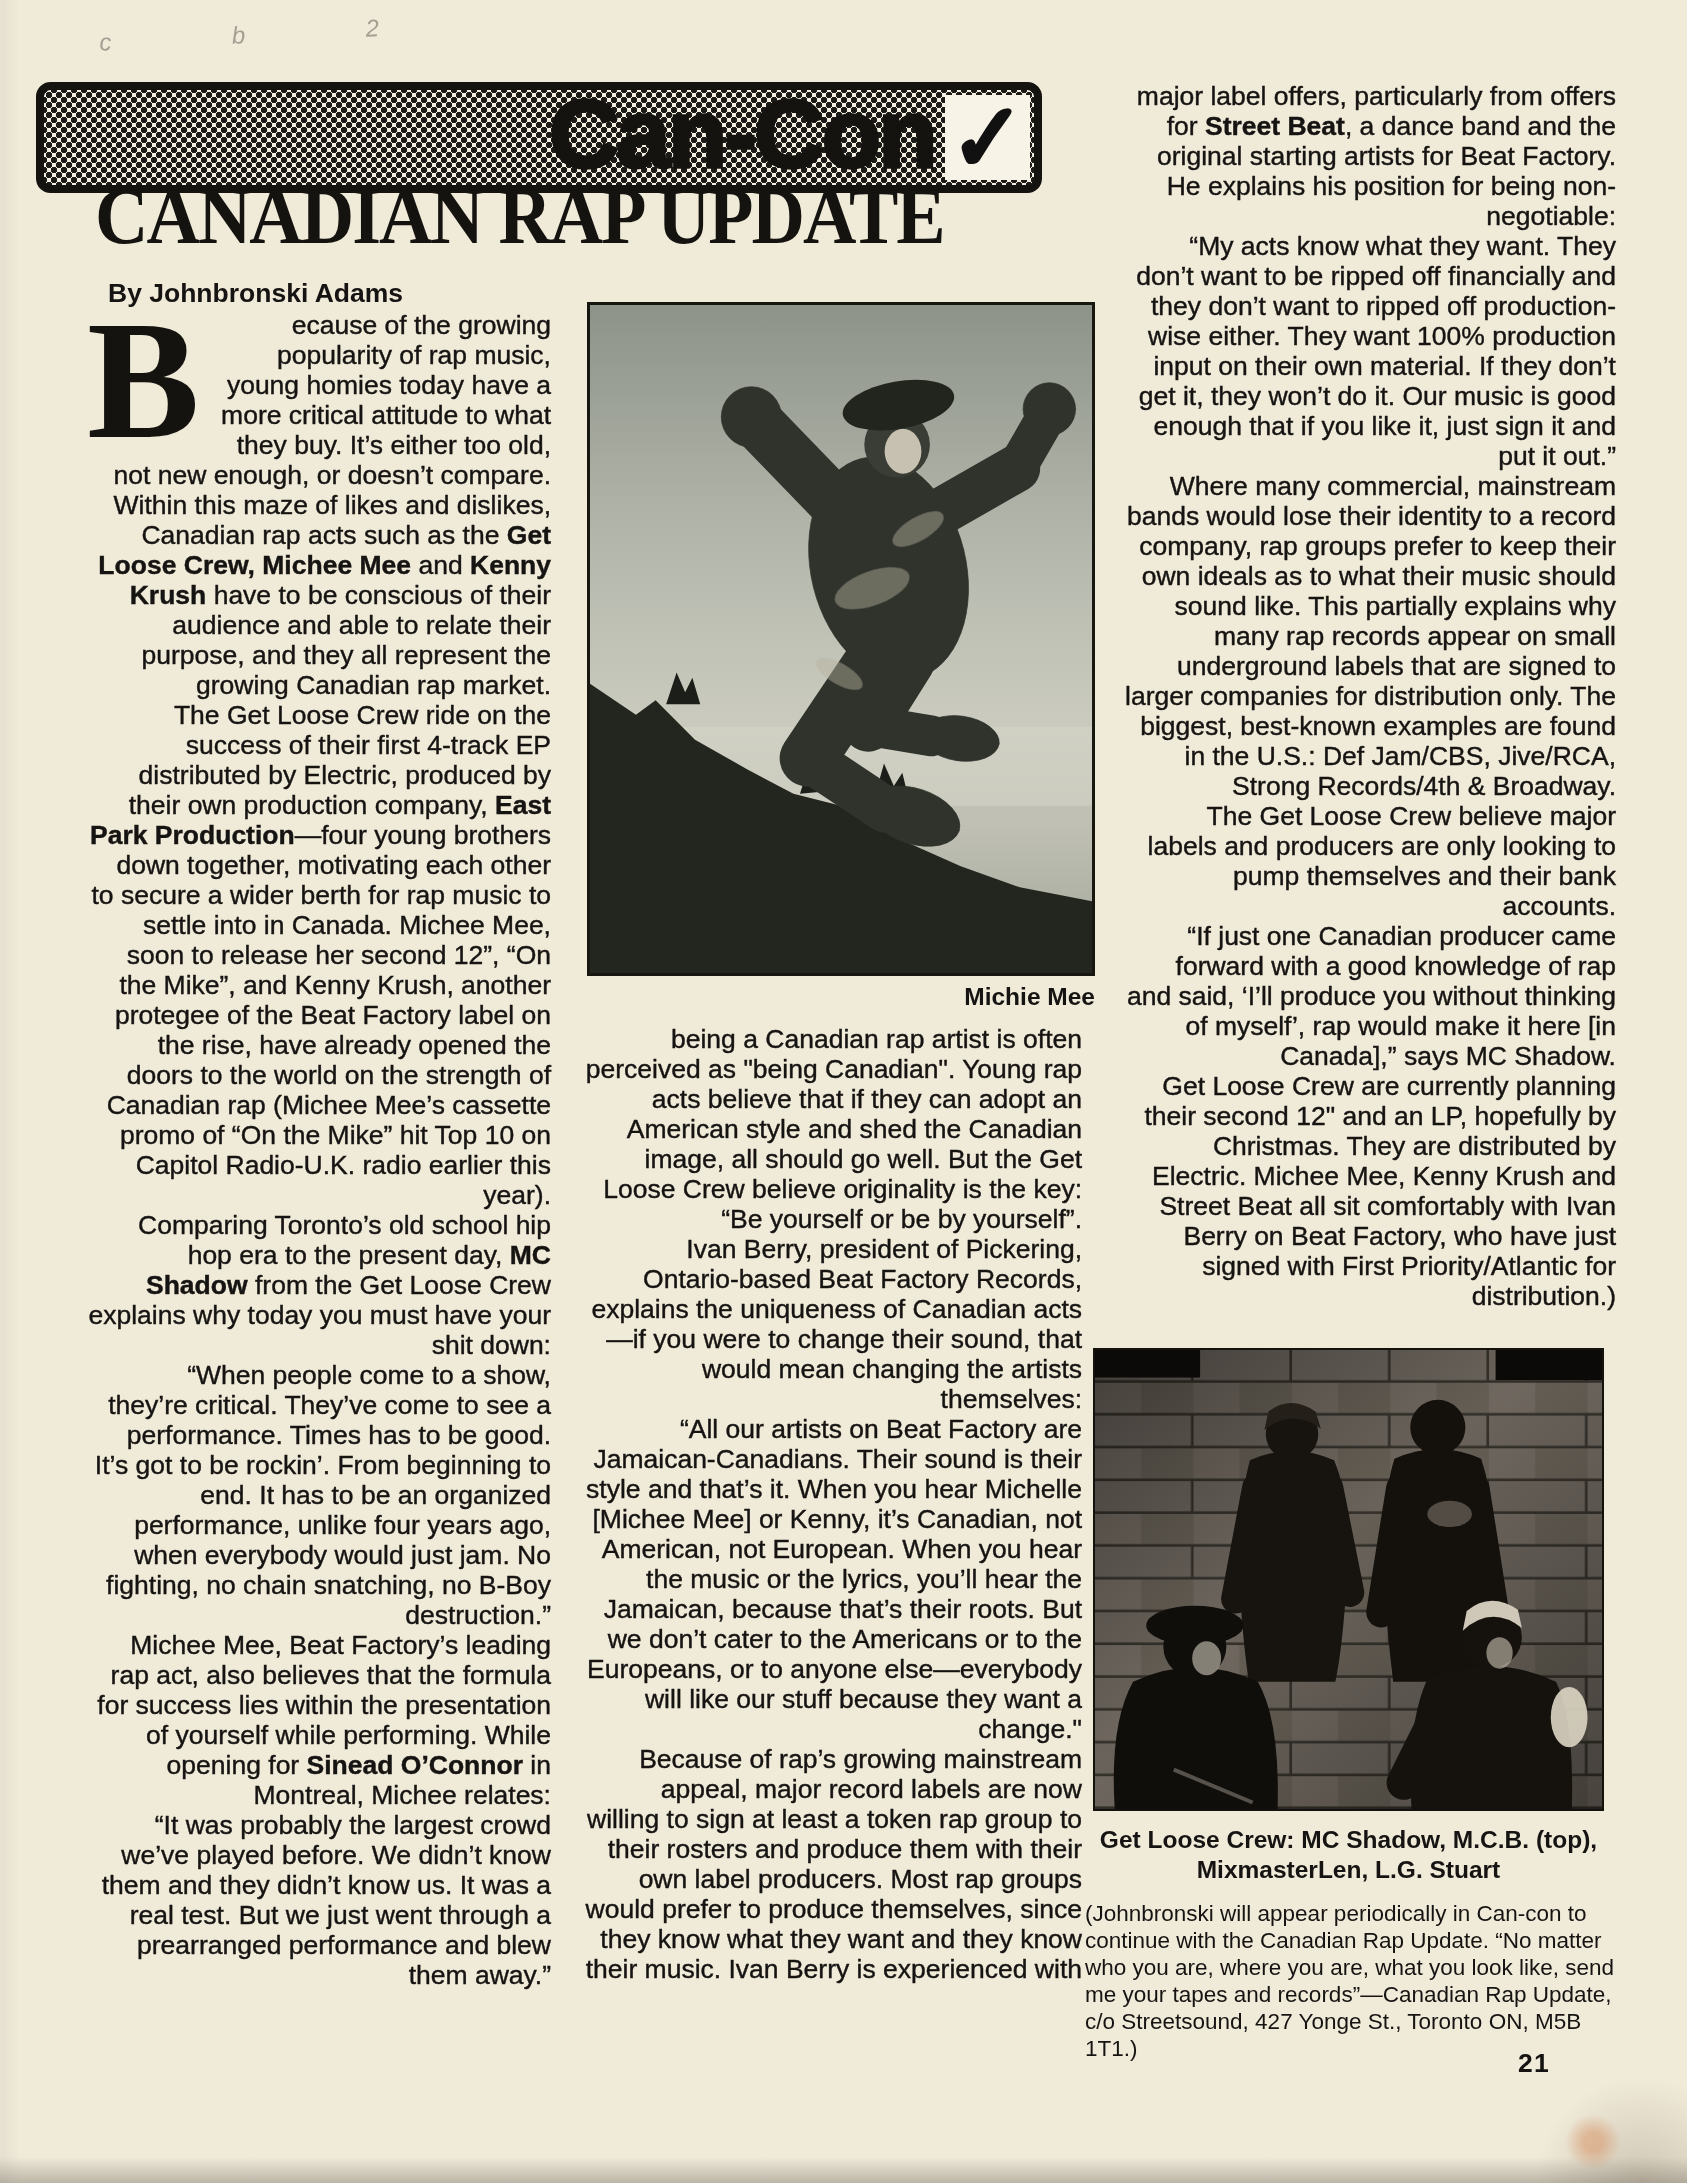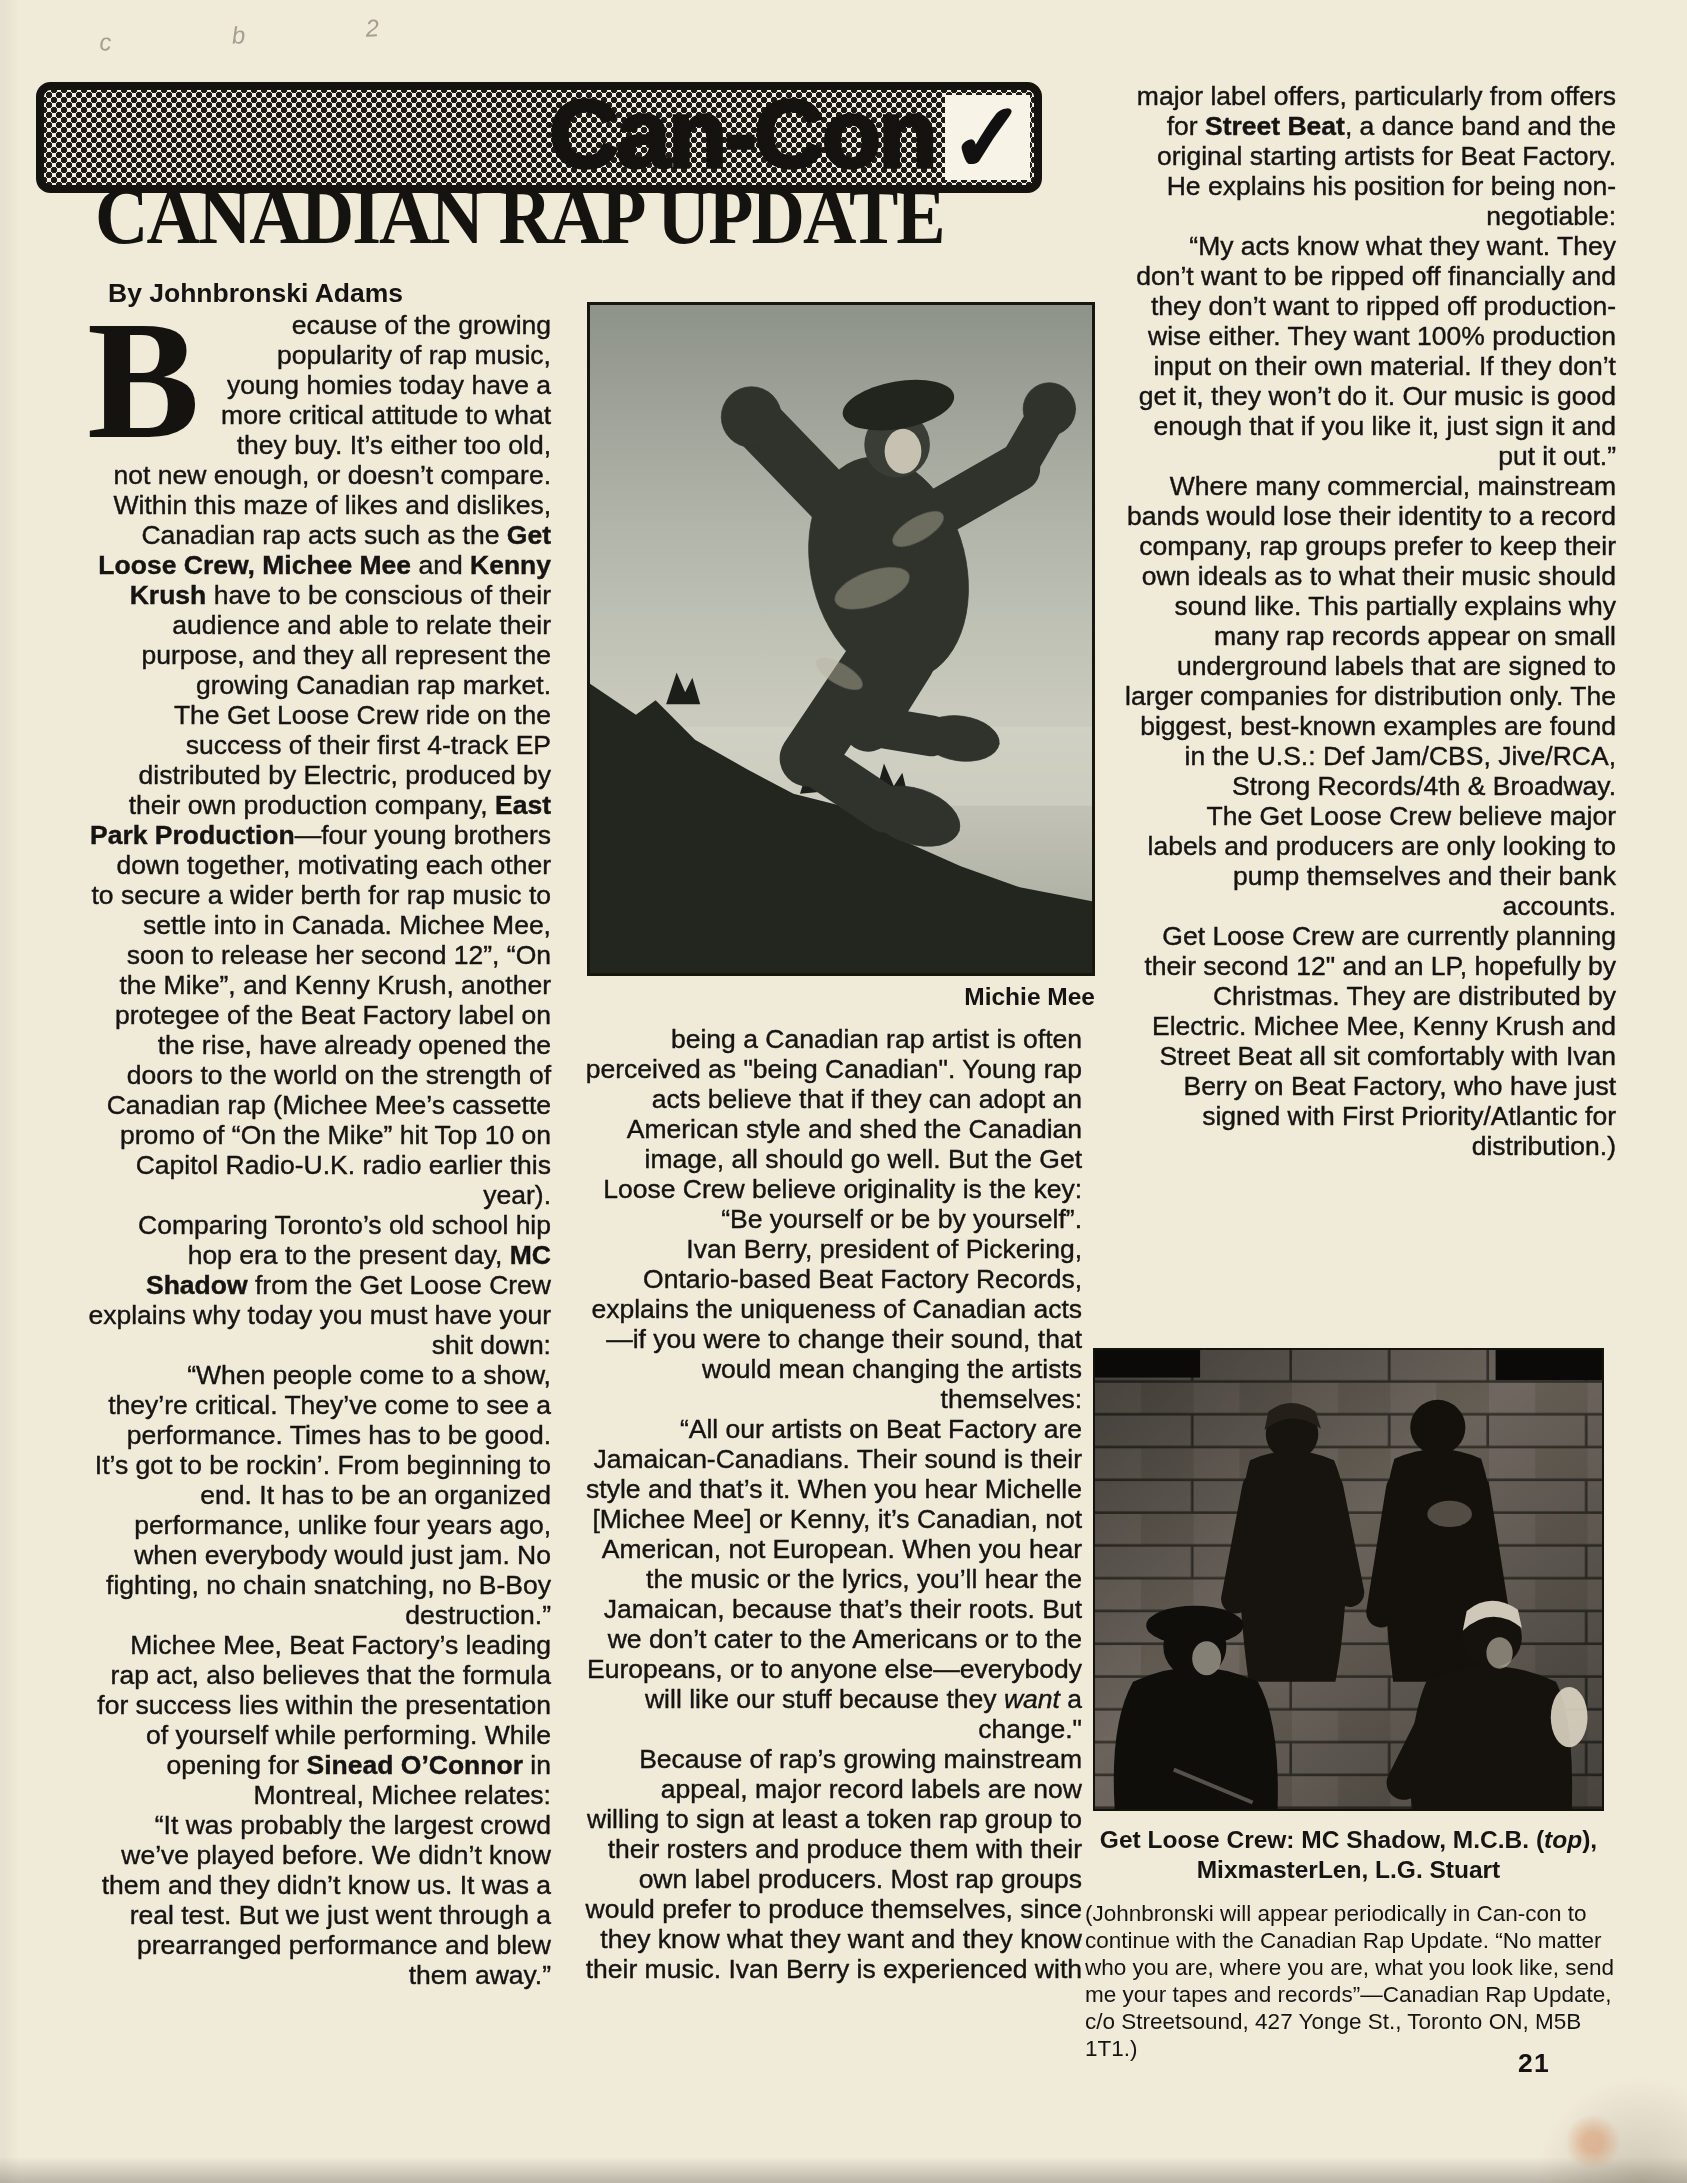--- a/index.html
+++ b/index.html
@@ -38,21 +38,21 @@
   .byline{position:absolute;left:108px;top:278px;font-size:26.5px;font-weight:bold;}
   
   .col{position:absolute;font-size:26.5px;line-height:30px;text-align:right;
     -webkit-text-stroke:0.4px #161412;}
   .col p{margin:0;}
   .col p.indent{text-indent:37px;}
   .col1{left:87px;top:310px;width:464px;}
   .col2{left:584px;top:1024px;width:498px;}
   .col3{left:1125px;top:81px;width:491px;}
   .b{font-weight:bold;}
-  .i{font-style:italic;}
+  .i{}
   .dropcap{float:left;font-family:"Liberation Serif",serif;font-weight:bold;
     font-size:169px;line-height:132px;padding:4px 14.6px 0 0;-webkit-text-stroke:0;color:#15130f;}
   
   figure{margin:0;padding:0;}
   .photo1{position:absolute;left:587px;top:302px;width:508px;height:674px;
     border:3.3px solid #17160f;box-sizing:border-box;background:#aaa;}
   .photo1 svg,.photo2 svg{display:block;width:100%;height:100%;}
   .caption1{position:absolute;left:587px;top:983px;width:508px;text-align:right;
     font-size:24.5px;font-weight:bold;}
   .photo2{position:absolute;left:1093px;top:1348px;width:511px;height:463px;
@@ -144,20 +144,21 @@
     <p class="indent"><span>Ivan Berry, president of Pickering, Ontario-based Beat Factory Records, explains the uniqueness of Canadian acts—if you were to change their sound, that would mean changing the artists themselves:</span></p>
     <p class="indent"><span>“All our artists on Beat Factory are Jamaican-Canadians. Their sound is their style and that’s it. When you hear Michelle [Michee Mee] or Kenny, it’s Canadian, not American, not European. When you hear the music or the lyrics, you’ll hear the Jamaican, because that’s their roots. But we don’t cater to the Americans or to the Europeans, or to anyone else—everybody will like our stuff because they </span><span class="i">want</span><span> a change."</span></p>
     <p class="indent"><span>Because of rap’s growing mainstream appeal, major record labels are now willing to sign at least a token rap group to their rosters and produce them with their own label producers. Most rap groups would prefer to produce themselves, since they know what they want and they know their music. Ivan Berry is experienced with</span></p>
   </div>
 
   <div class="col col3">
     <p><span>major label offers, particularly from offers for </span><span class="b">Street Beat</span><span>, a dance band and the original starting artists for Beat Factory. He explains his position for being non-negotiable:</span></p>
     <p class="indent"><span>“My acts know what they want. They don’t want to be ripped off financially and they don’t want to ripped off production-wise either. They want 100% production input on their own material. If they don’t get it, they won’t do it. Our music is good enough that if you like it, just sign it and put it out.”</span></p>
     <p class="indent"><span>Where many commercial, mainstream bands would lose their identity to a record company, rap groups prefer to keep their own ideals as to what their music should sound like. This partially explains why many rap records appear on small underground labels that are signed to larger companies for distribution only. The biggest, best-known examples are found in the U.S.: Def Jam/CBS, Jive/RCA, Strong Records/4th &amp; Broadway.</span></p>
     <p class="indent"><span>The Get Loose Crew believe major labels and producers are only looking to pump themselves and their bank accounts.</span></p>
+    <p class="indent"><span>“If just one Canadian producer came forward with a good knowledge of rap and said, ‘I’ll produce you without thinking of myself’, rap would make it here [in Canada],” says MC Shadow.</span></p>
     <p class="indent"><span>Get Loose Crew are currently planning their second 12" and an LP, hopefully by Christmas. They are distributed by Electric. Michee Mee, Kenny Krush and Street Beat all sit comfortably with Ivan Berry on Beat Factory, who have just signed with First Priority/Atlantic for distribution.)</span></p>
   </div>
 
   <figure class="photo2">
     <svg viewBox="0 0 772 700" preserveAspectRatio="none">
       <defs>
         <pattern id="brick" width="150" height="100" patternUnits="userSpaceOnUse">
           <rect width="150" height="100" fill="#36322c"></rect>
           <rect x="0" y="0" width="146" height="46" fill="#6f6860"></rect>
           <rect x="-75" y="50" width="146" height="46" fill="#756d64"></rect>

